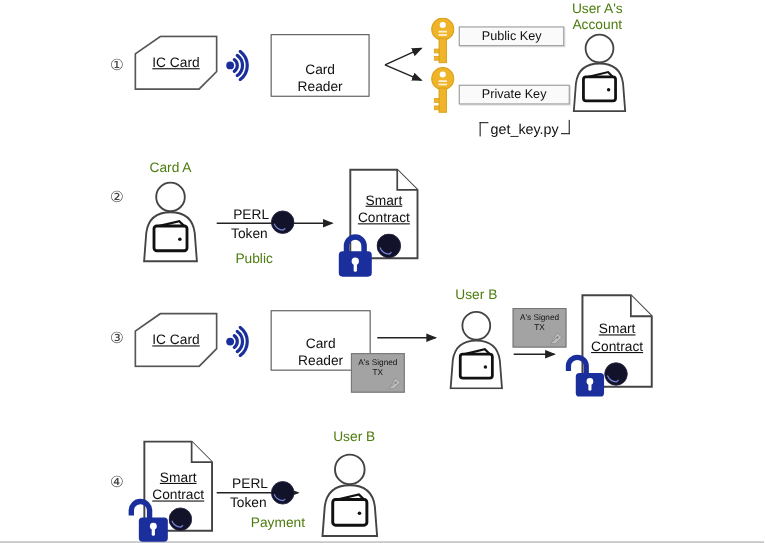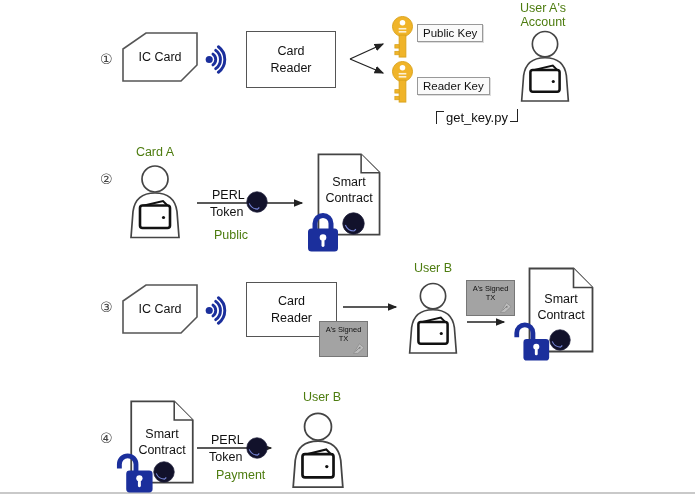--- a/index.html
+++ b/index.html
@@ -3,27 +3,27 @@
 <meta charset="utf-8">
 <style>
   html,body{margin:0;padding:0;background:#fff;}
   #canvas{position:relative;width:695px;height:494px;background:#fff;overflow:hidden;
           font-family:"Liberation Sans","DejaVu Sans",sans-serif;color:#111;}
   .abs{position:absolute;}
   .lbl{font-size:12.5px;color:#4d7c0f;line-height:1.25;}
   .ctr{text-align:center;}
   .stepnum{font-size:14px;color:#444;}
   .boxlabel{font-size:12.5px;line-height:1.3;text-align:center;}
-  .reader{border:1.5px solid #555;background:#fff;display:flex;align-items:center;justify-content:center;}
-  .keytag{font-size:11.5px;border:1px solid #999;background:#fafafa;padding:0 5px;line-height:16px;white-space:nowrap;box-shadow:1px 1px 0 #ddd;}
+  .reader{border:1.5px solid #555;background:#fff;display:flex;align-items:flex-end;justify-content:center;}
+  .keytag{font-size:11.5px;border:1px solid #999;background:#fafafa;padding:0 20px;line-height:16px;white-space:nowrap;box-shadow:1px 1px 0 #ddd;}
   .note{border:1px solid #777;background:#a3a3a3;font-size:7.5px;line-height:1.2;text-align:center;padding-top:3px;z-index:5;}
   .caption{display:flex;align-items:flex-start;font-size:13px;white-space:nowrap;}
   .br-open{display:inline-block;width:7px;height:12px;border-top:1.6px solid #222;border-left:1.6px solid #222;margin-right:2px;transform:translateY(1px);}
   .br-close{display:inline-block;width:7px;height:12px;border-bottom:1.6px solid #222;border-right:1.6px solid #222;margin-left:2px;transform:translateY(-1px);}
-  .doc-label{position:absolute;width:100%;text-align:center;font-size:12.5px;line-height:1.3;}
+  .doc-label{position:absolute;width:100%;text-align:center;font-size:12.5px;line-height:1.3;text-decoration:underline;}
   .tok{font-size:12.5px;white-space:nowrap;}
   svg.icon{display:block;}
   .bottom-edge{position:absolute;left:0;right:0;bottom:0;height:2px;background:#c9c9c9;}
 </style>
 </head>
 <body>
 
 <div id="canvas">
 
   <svg width="0" height="0" style="position:absolute" aria-hidden="true">
@@ -115,21 +115,21 @@
   </div>
 
   <svg class="abs icon" style="left:391px;top:16px" width="23" height="42">
       <use href="#sym-key"></use>
     </svg>
   <svg class="abs icon" style="left:391px;top:61px" width="23" height="42">
       <use href="#sym-key"></use>
     </svg>
 
   <div class="abs keytag" style="left:417px;top:24px">Public Key</div>
-  <div class="abs keytag" style="left:417px;top:77px">Reader Key</div>
+  <div class="abs keytag" style="left:417px;top:77px">Private Key</div>
 
   <div class="abs lbl ctr" style="left:508px;top:2px;width:70px;line-height:1.1">User A's Account</div>
   <svg class="abs icon" style="left:516px;top:30px" width="58" height="72">
       <use href="#sym-person"></use>
     </svg>
 
   <div class="abs caption" style="left:436px;top:110px">
     <span class="br-open"></span>
     <span>get_key.py</span>
     <span class="br-close"></span>
@@ -225,21 +225,21 @@
     </svg>
   <svg class="abs icon" style="left:153px;top:461px" width="22" height="22">
       <use href="#sym-coin"></use>
     </svg>
 
   <div class="abs tok" style="left:211px;top:433px">PERL</div>
   <div class="abs tok" style="left:209px;top:450px">Token</div>
   <svg class="abs icon" style="left:246px;top:437px" width="22" height="22">
       <use href="#sym-coin"></use>
     </svg>
-  <div class="abs lbl" style="left:216px;top:468px">Payment</div>
+  <div class="abs lbl" style="left:228px;top:468px">Payment</div>
 
   <div class="abs lbl ctr" style="left:293px;top:390px;width:58px">User B</div>
   <svg class="abs icon" style="left:288px;top:411px" width="60" height="78">
       <use href="#sym-person"></use>
     </svg>
 
   <div class="bottom-edge"></div>
 </div>
 
 </body></html>

